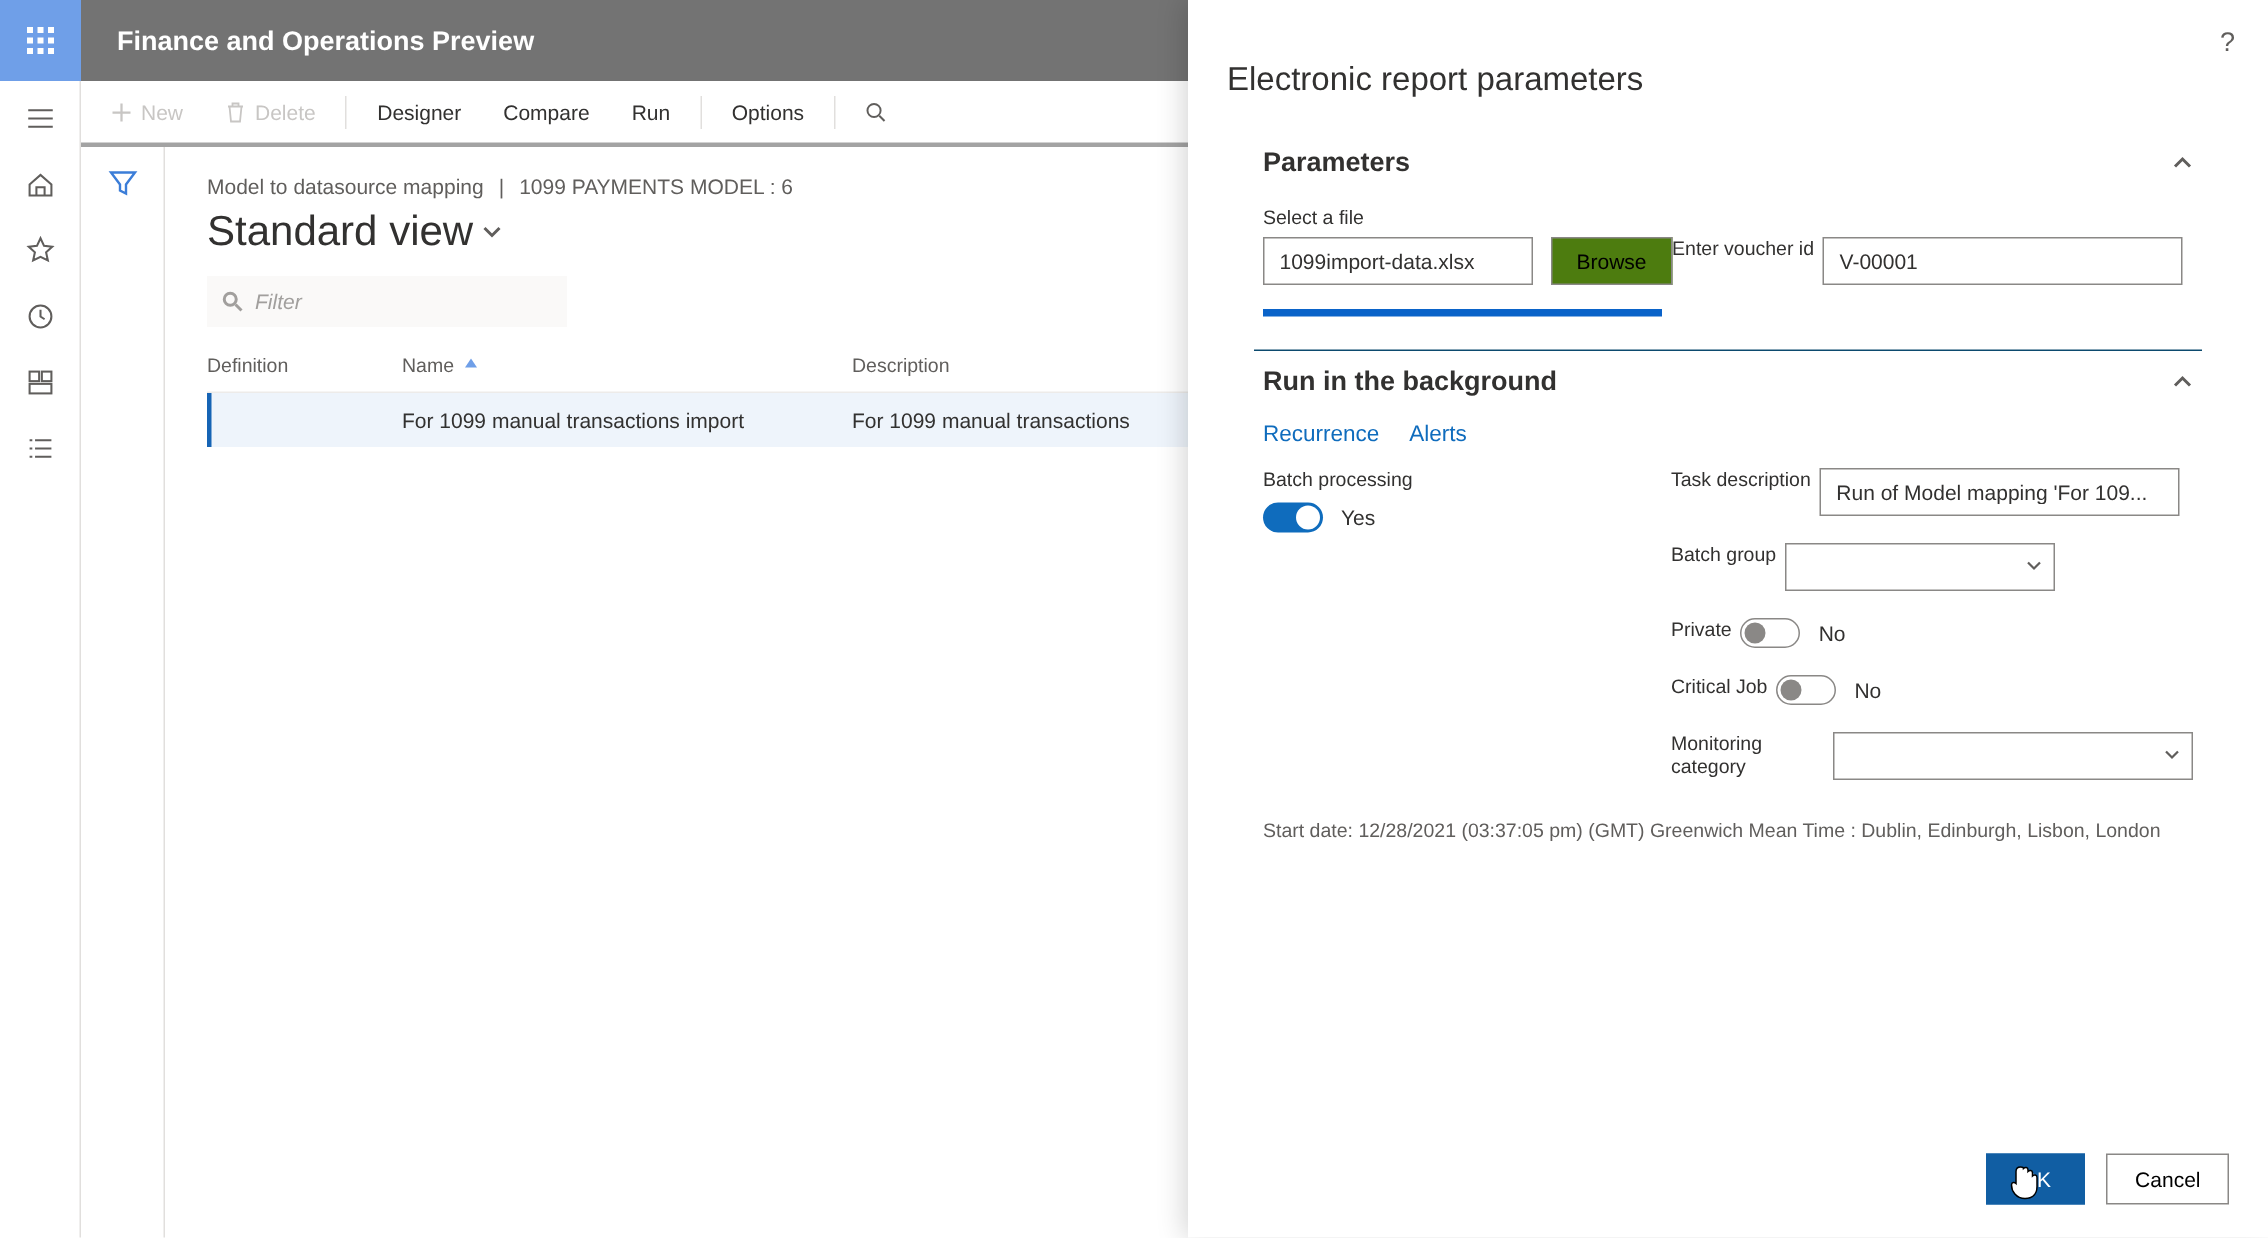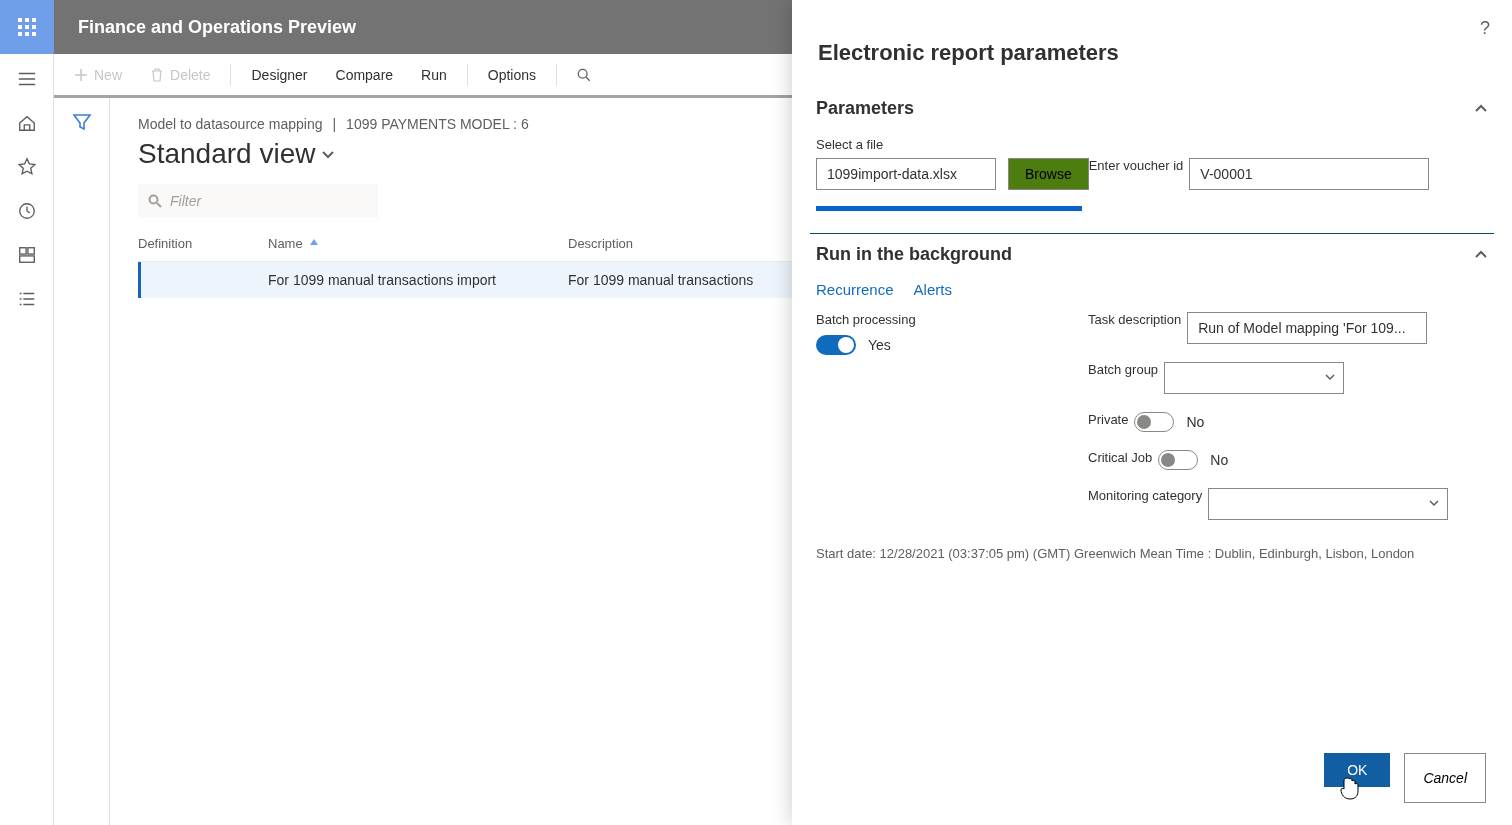--- a/index.html
+++ b/index.html
@@ -44,22 +44,22 @@
   .col-name .sorticon { color:#6f9fe8; }
   .col-desc { flex:1; }
   .gridrow { display:flex; background:#eef4fb; border-left:3px solid #1664b5; padding:10px 0; font-size:14px; color:#323130;}
   .gridrow .col-def { width:127px; }
   .gridrow .col-name { width:300px; }
   .gridrow .col-desc { flex:1; }
 
   
   .panel { position:absolute; right:0; top:0; width:720px; height:825px; background:#fff; box-shadow:-2px 0 18px rgba(0,0,0,0.18); display:flex; flex-direction:column;}
   .panel-help { position:absolute; right:22px; top:18px; color:#605e5c; font-size:18px; cursor:pointer;}
-  .panel-title { font-size:22px; font-weight:700; padding:40px 26px 22px 26px;}
-  .panel-body { padding:0 18px; flex:1; overflow:auto;}
+  .panel-title { font-size:22px; font-weight:400; padding:40px 26px 22px 26px;}
+  .panel-body { padding:0 44px; flex:1; overflow:auto;}
   .section-head { font-size:18px; font-weight:600; display:flex; justify-content:space-between; align-items:center; padding:10px 6px; cursor:pointer; border-top:1px solid #0c4a6e;}
   .section-head:first-of-type { border-top:none;}
   .chev { width:14px; height:14px; stroke:#605e5c; fill:none; stroke-width:2;}
 
   .fields-row { display:flex; padding:8px 6px 22px 6px;align-items:center;}
   .fieldblock { display:flex; gap:6px;}
   .fieldlabel { font-size:13px; color:#323130;}
   .textinput { height:32px; border:1px solid #8a8886; padding:0 10px; font-size:14px; color:#323130; background:#fff;}
   .textinput.w180 { width:180px;}
   .textinput.w240 { width:240px;}
@@ -84,21 +84,21 @@
   .toggle.off .knob { left:2px; background:#8a8886; width:14px; height:14px; top:2px;}
   .toggle-label { font-size:14px;}
 
   .selectwrap { position:relative; width:180px;}
   .selectwrap .chevd { position:absolute; right:8px; top:9px; pointer-events:none;}
 
   .startdate { font-size:13px; color:#605e5c; padding:12px 6px;}
 
   .panel-footer { padding:22px 26px; display:flex; justify-content:flex-end; gap:14px;}
   .btn-primary { background:#115ea3; color:#fff; border:1px solid #115ea3; height:34px; padding:0 22px; font-size:14px; cursor:pointer; position:relative;}
-  .btn-secondary { background:#fff; border:1px solid #8a8886; height:50px; padding:0 18px; font-size:14px; cursor:pointer;font-style:italic;}
+  .btn-secondary { background:#fff; border:1px solid #8a8886; height:34px; padding:0 18px; font-size:14px; cursor:pointer;}
 
   .cursor-icon { position:absolute; left:1339px; top:776px; pointer-events:none;}
 </style>
 </head>
 <body>
 
 <div class="topbar">
   <div class="waffle">
     <svg width="18" height="18" viewBox="0 0 18 18">
       <rect x="0" y="0" width="4" height="4"></rect>

